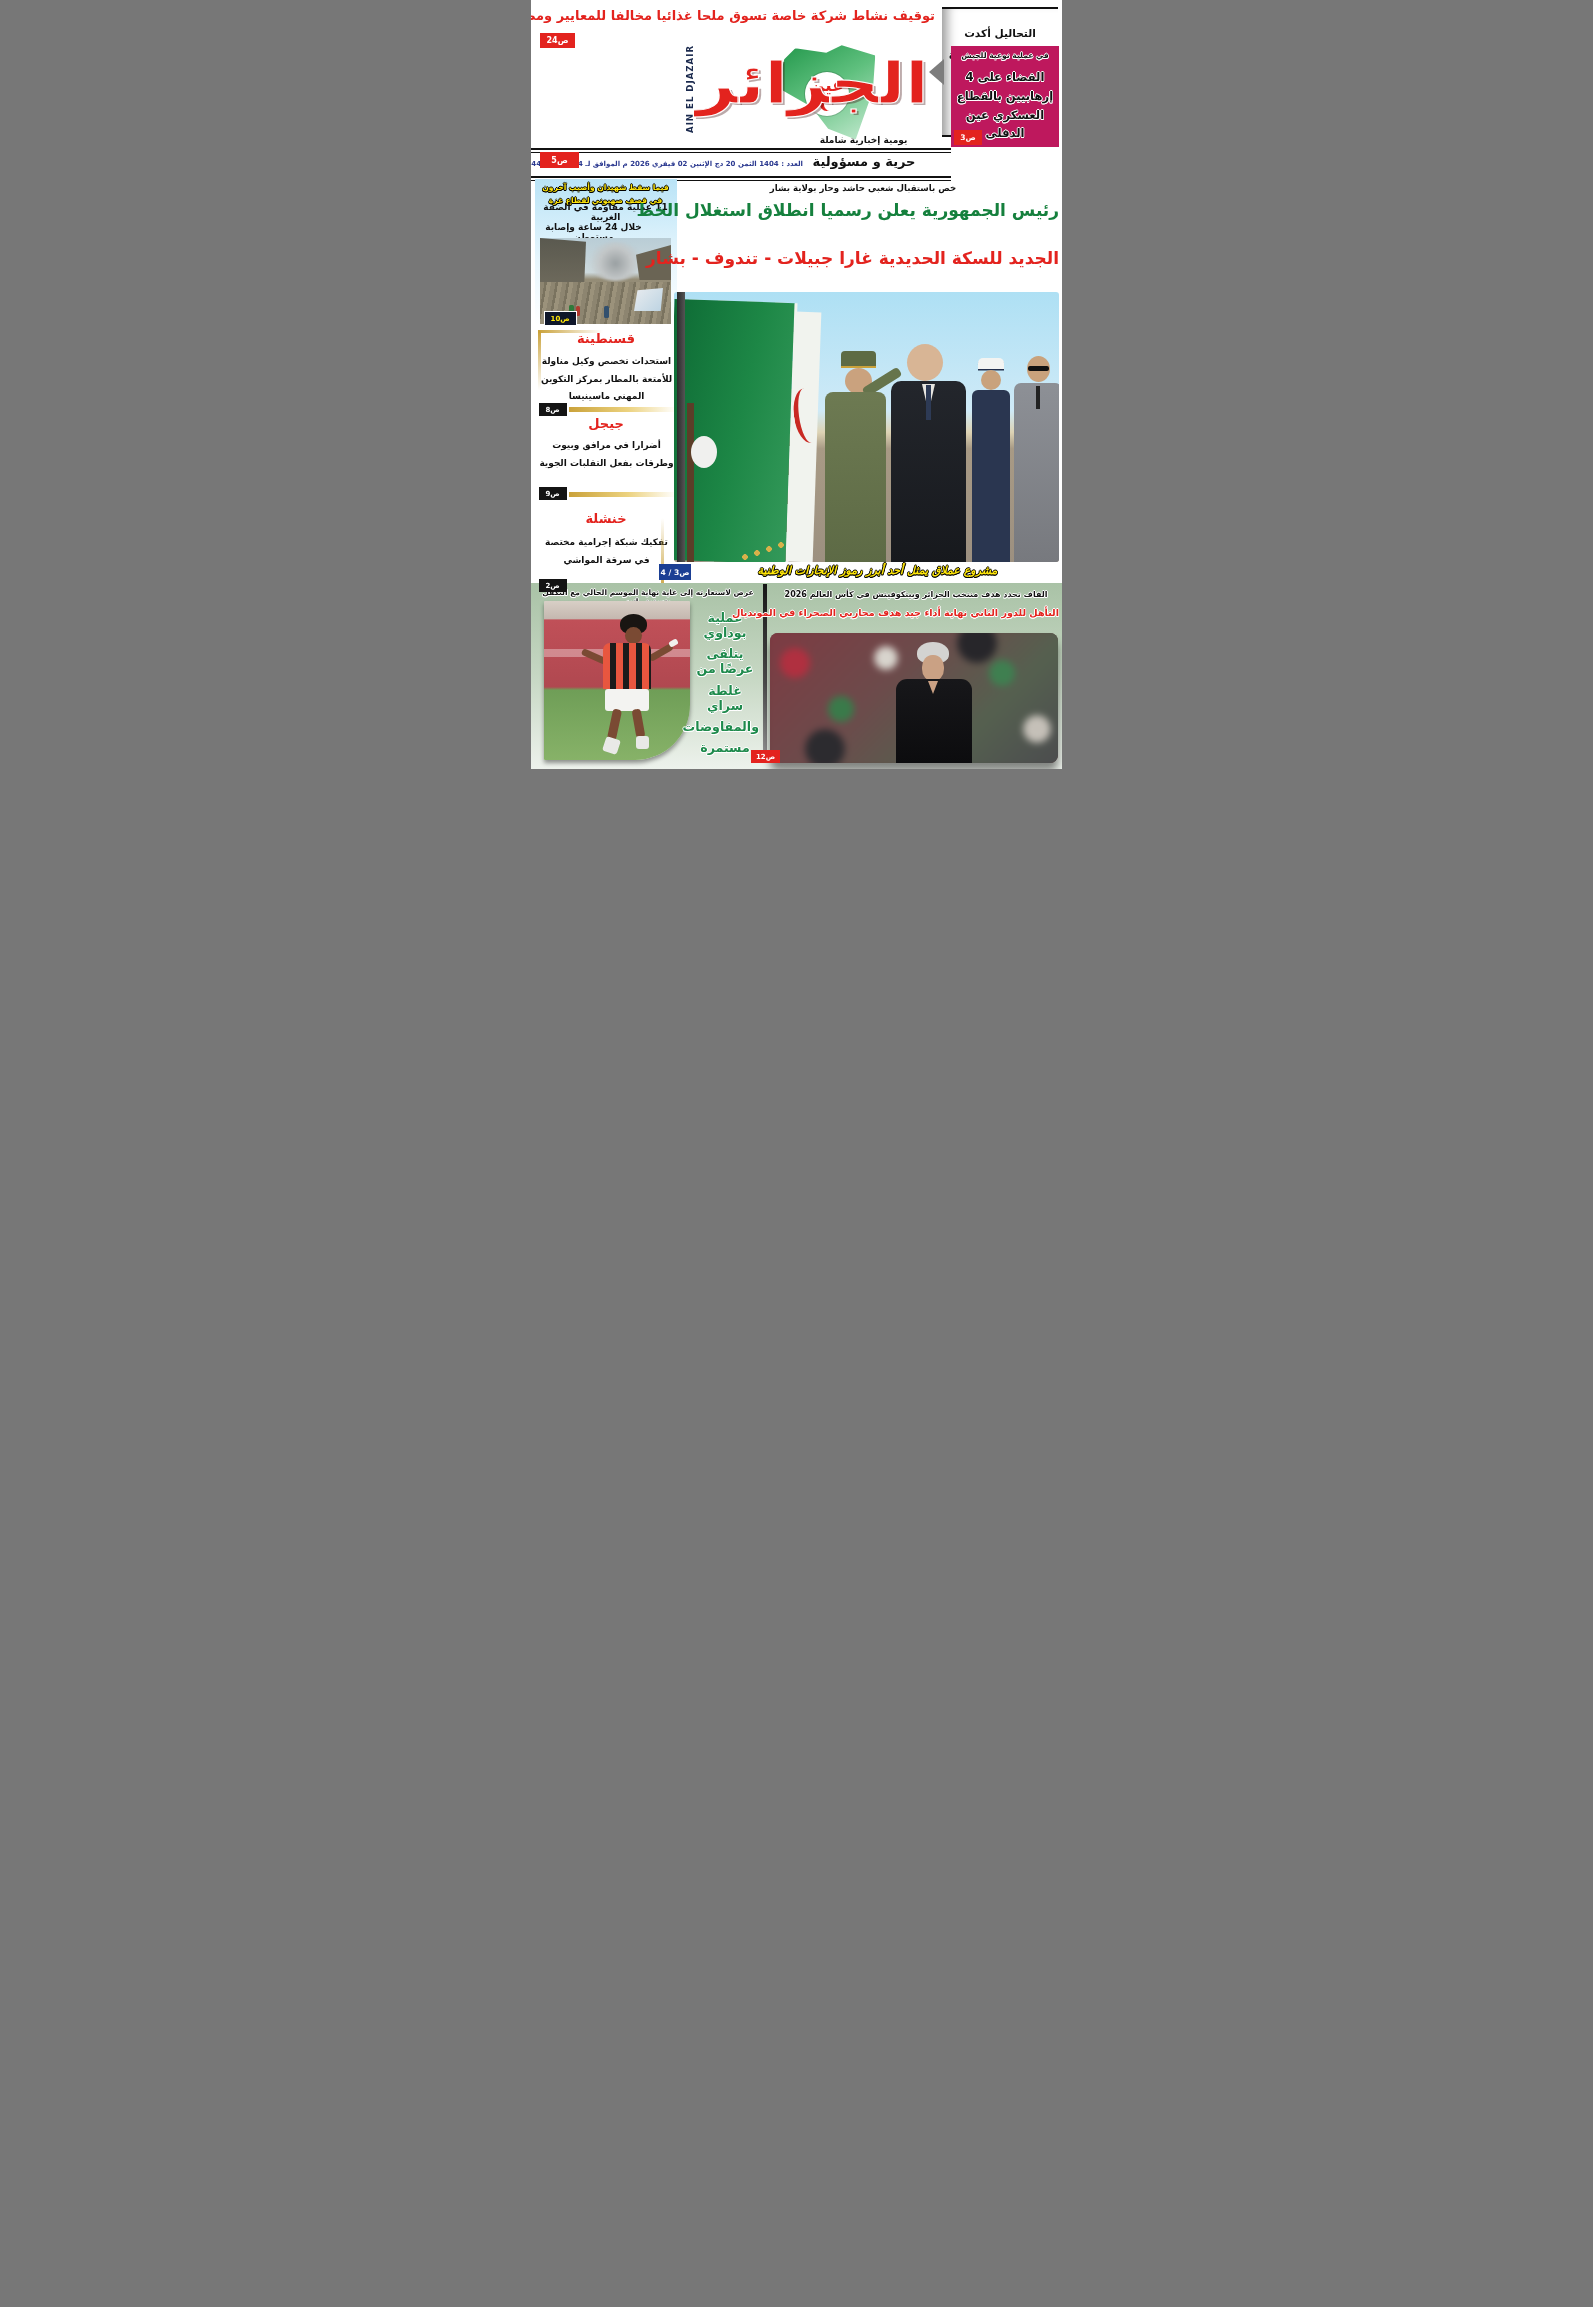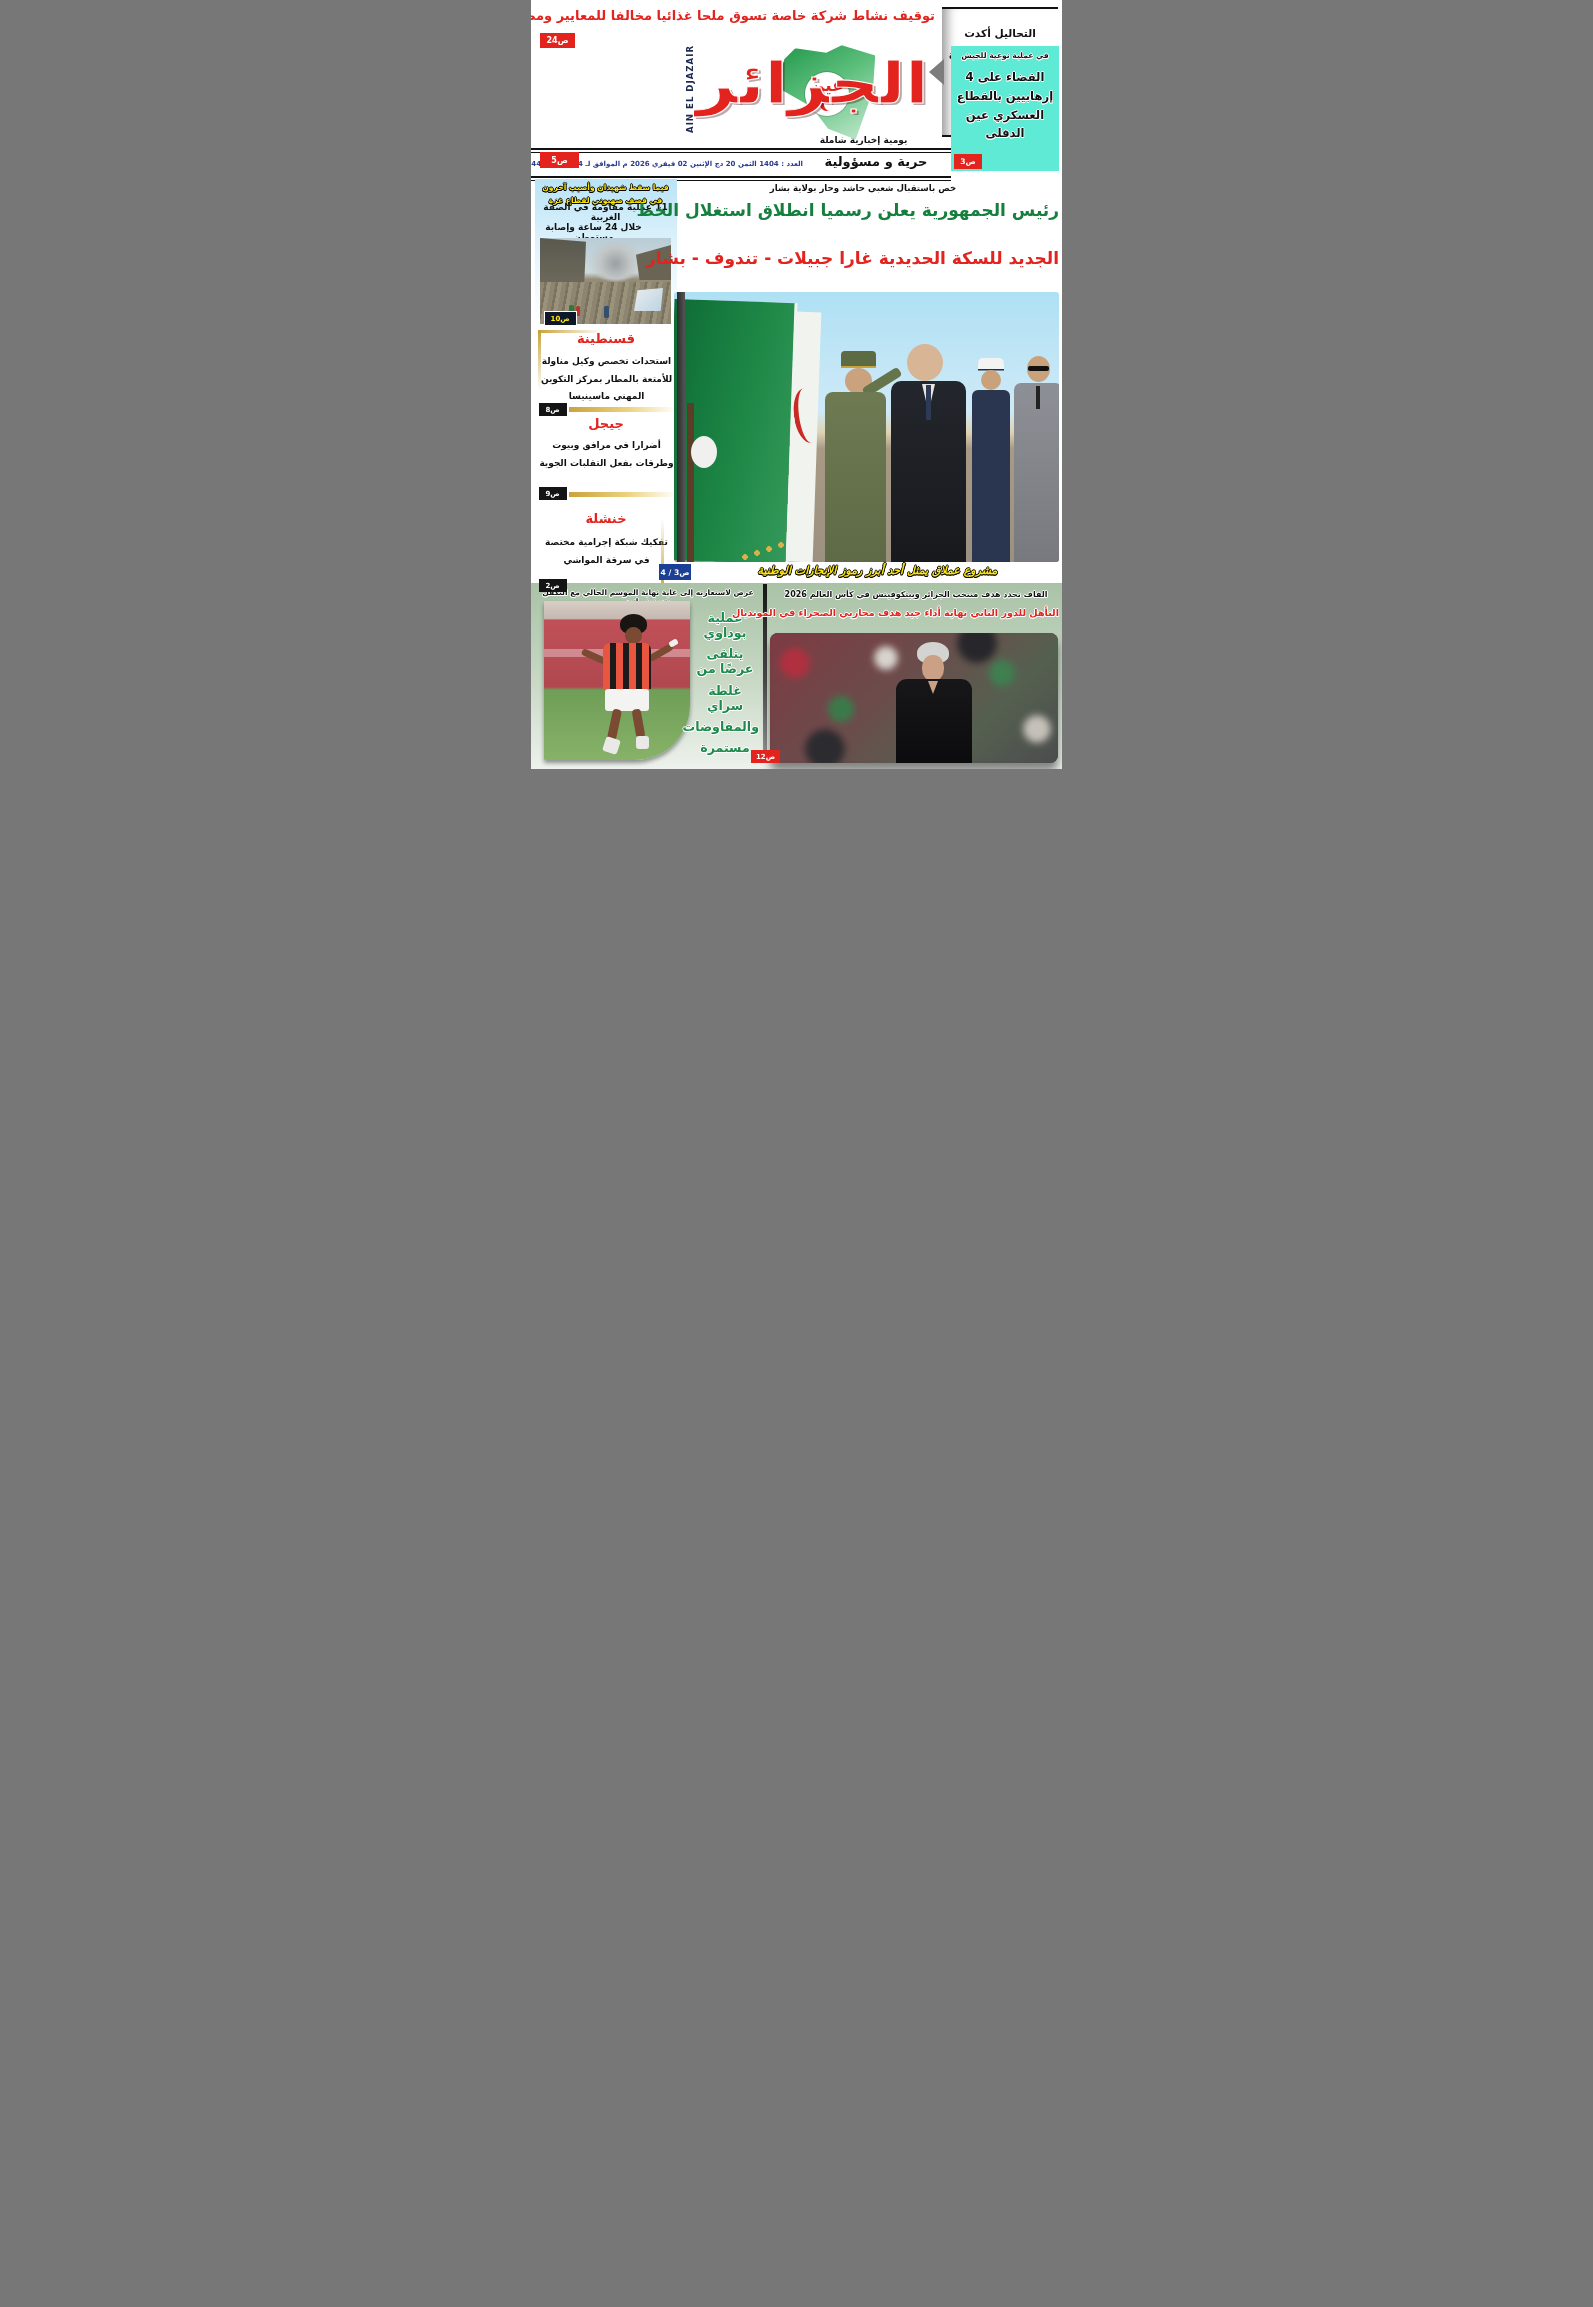--- a/index.html
+++ b/index.html
@@ -46,30 +46,30 @@
   #medallion-word{left:0;top:3px;width:44px;font-size:17px;color:#e3231e;}
   .crescent-wrap{left:15px;top:26px;width:15px;height:15px;}
   .cres-red{position:absolute;left:0;top:0;width:13px;height:13px;border-radius:50%;background:#e3231e;}
   .cres-white{position:absolute;left:3.5px;top:0;width:12px;height:13px;border-radius:50%;background:#fff;}
   #logo-word{right:0;top:-5px;width:259px;font-size:56px;line-height:1.6;color:#e3231e;font-weight:bold;
      transform:scaleX(1.22);transform-origin:center;
      -webkit-text-stroke:1px #fff;text-shadow:2px 2px 0 rgba(60,8,8,.35);z-index:5;}
   #tagline{left:106px;top:91px;width:151px;font-size:9px;color:#111;letter-spacing:0.5px;z-index:6;}
 
   
-  #army-box{left:420px;top:46px;width:108px;height:125px;background:#5eead4;}
+  #army-box{left:420px;top:46px;width:108px;height:101px;background:#be185d;}
   #army-kicker{left:2px;top:5px;width:104px;font-size:7.6px;color:#111;}
   #army-headline{left:2px;top:22px;width:104px;font-size:11.6px;color:#111;line-height:1.62;}
   #badge-3{left:3px;bottom:2px;width:28px;height:15px;font-size:7.6px;}
 
   
   .hrule{height:5px;border-top:2.5px solid #111;border-bottom:1px solid #111;box-sizing:border-box;}
   #rule-top{left:0;top:148px;width:420px;}
   #rule-bottom{left:0;top:176px;width:420px;}
-  #slogan{left:274px;top:154px;width:118px;font-size:13px;color:#111;margin-left:12px;}
+  #slogan{left:274px;top:154px;width:118px;font-size:13px;color:#111;}
   #dateline{left:18px;top:160px;width:254px;font-size:7px;color:#2b3990;white-space:nowrap;}
 
   
   #gaza-bg{left:4px;top:179px;width:142px;height:147px;background:linear-gradient(180deg,#b9e3f6 0%,#e7f6fd 55%,#fff 100%);}
   #gaza-kicker{left:6px;top:181px;width:137px;font-size:7.6px;color:#ffe60a;line-height:1.75;}
   #gaza-h1{left:4px;top:202px;width:141px;font-size:9px;color:#111;}
   #gaza-h2{left:4px;top:222px;width:117px;font-size:9px;color:#111;}
   #gaza-photo{left:9px;top:238px;width:131px;height:86px;overflow:hidden;background:linear-gradient(180deg,#b9cdd6 0%,#cdd9dc 40%,#958d77 48%,#8a8270 100%);}
   .gz-smoke{position:absolute;left:48px;top:4px;width:55px;height:39px;border-radius:50%;
      background:radial-gradient(circle at 50% 55%,#9aa0a2 0%,#c2c6c7 45%,rgba(194,198,199,0) 75%);filter:blur(1px);}

